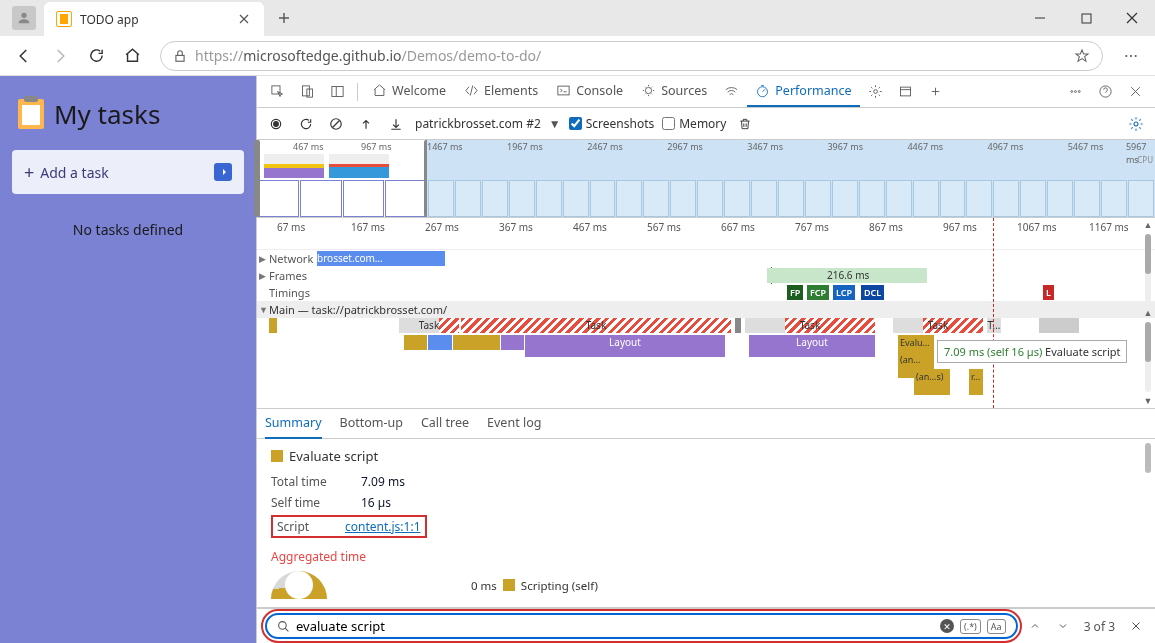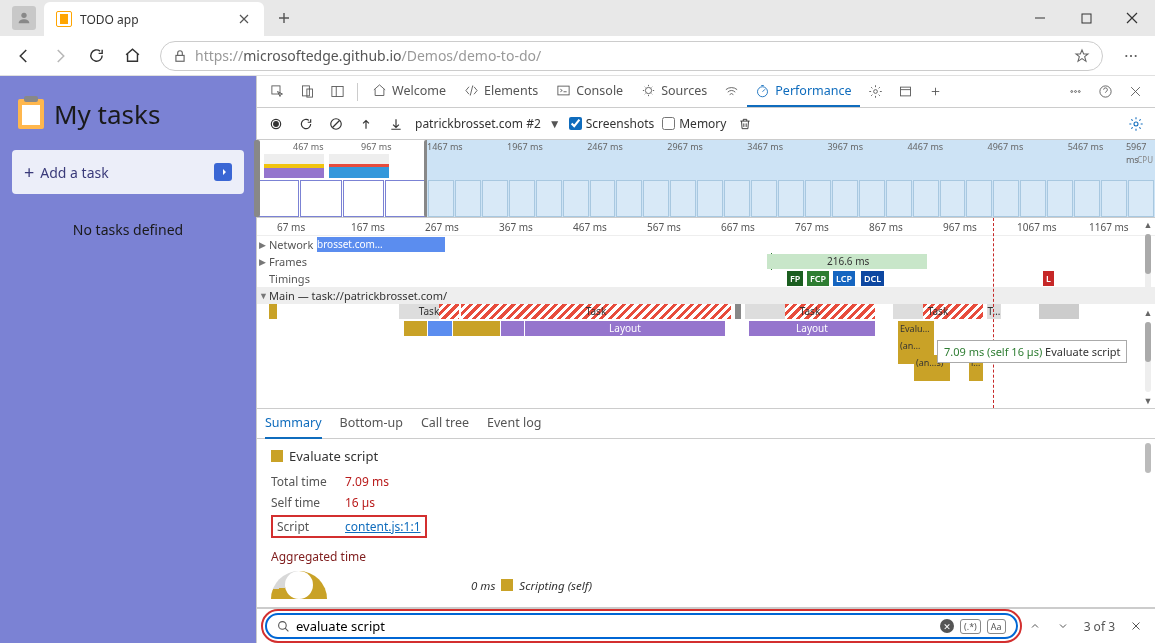--- a/index.html
+++ b/index.html
@@ -71,63 +71,63 @@
 .ov-tick { position:absolute; top:0; }
 .ov-labels-right { position:absolute; right:2px; top:14px; font-size:8px; color:#888; text-align:right; line-height:12px; }
 .ov-filmstrip { position:absolute; top:40px; left:0; right:0; bottom:0; display:flex; gap:1px; padding:0 1px; }
 .ov-thumb { flex:1; background:#d8e9f7; border:1px solid #a8c8e0; }
 .ov-handle { position:absolute; top:0; bottom:0; width:6px; background:#888; border-radius:2px; }
 .ov-detail { position:absolute; top:14px; left:2px; right:2px; height:24px; }
 .ov-wave { position:absolute; top:0; height:24px; }
 
 
 .flame { flex:1; position:relative; border-bottom:1px solid #ccc; overflow:hidden; min-height:0; }
-.flame-ruler { height:18px; border-bottom:1px solid #eee; position:relative; font-size:10px; color:#555; }
+.flame-ruler { height:32px; border-bottom:1px solid #eee; position:relative; font-size:10px; color:#555; }
 .flame-tick { position:absolute; top:2px; }
 .flame-row { height:17px; display:flex; align-items:center; font-size:11px; color:#333; position:relative; }
 .flame-label { width:60px; padding-left:12px; color:#555; flex-shrink:0; }
 .flame-tri { position:absolute; left:2px; font-size:9px; color:#777; }
 .flame-content { flex:1; position:relative; height:100%; }
 .net-bar { position:absolute; left:0; width:128px; top:1px; bottom:1px; background:#5b8def; color:#fff; font-size:10px; padding:0 0; line-height:15px; overflow:hidden; }
 .frames-bar { position:absolute; left:450px; width:160px; top:1px; bottom:1px; background:#c8e6c9; color:#333; font-size:10px; padding-left:60px; line-height:15px; }
 .frames-tick { position:absolute; left:454px; top:0; bottom:0; width:1px; border-left:1px dashed #2e7d32; }
 .timing-item { position:absolute; top:1px; bottom:1px; color:#fff; font-size:9px; padding:0 3px; line-height:15px; font-weight:600; }
 .main-header { height:17px; background:#eee; font-size:11px; padding-left:12px; line-height:17px; position:relative; }
 .task-row { height:17px; position:relative; margin-left:12px; }
 .task-block { position:absolute; top:0; height:15px; background:#ddd; font-size:10px; color:#333; text-align:center; line-height:15px; overflow:hidden; }
 .task-stripe { background:repeating-linear-gradient(135deg,#e74c3c,#e74c3c 3px,#fff 3px,#fff 6px); }
-.layout-block { position:absolute; top:0; height:15px; background:#9575cd; color:#fff; font-size:10px; text-align:center; line-height:15px; }
+.layout-block { position:absolute; top:0; height:22px; background:#9575cd; color:#fff; font-size:10px; text-align:center; line-height:15px; }
 .eval-block { position:absolute; top:0; height:26px; background:#c9a227; color:#333; font-size:9px; line-height:15px; padding:0 2px; overflow:hidden; }
 .tooltip { position:absolute; background:#fff; border:1px solid #aaa; padding:3px 6px; font-size:11px; white-space:nowrap; z-index:10; }
 .tooltip .t1 { color:#2e7d32; }
 .flame-scroll { position:absolute; right:0; top:0; bottom:0; width:14px; display:flex; flex-direction:column; align-items:center; }
 .flame-scroll-arrow { height:14px; font-size:9px; color:#666; }
 .flame-scroll-track { flex:1; width:6px; background:#eee; border-radius:3px; margin:2px 0; }
 .flame-scroll-thumb { width:6px; height:40px; background:#aaa; border-radius:3px; }
 .vline { position:absolute; top:0; bottom:0; width:0; border-left:1px dashed #c62828; }
 
 
 .summary-tabs { height:30px; display:flex; align-items:center; border-bottom:1px solid #ccc; padding:0 8px; gap:18px; font-size:12.5px; }
 .sum-tab { color:#555; height:30px; display:flex; align-items:center; border-bottom:2px solid transparent; }
 .sum-tab.active { color:#0f6cbd; border-bottom-color:#0f6cbd; }
 
 
 .details { padding:8px 14px; font-size:12.5px; position:relative; flex-shrink:0; border-bottom:1px solid #ccc; }
 .details-hdr { display:flex; align-items:center; gap:6px; font-size:13px; margin-bottom:8px; }
 .swatch { width:12px; height:12px; background:#c9a227; }
 .details-row { display:flex; gap:14px; margin-bottom:4px; font-size:12px; }
 .details-row .k { width:60px; color:#555; }
-.details-row .v { color:#b91c1c; }
+.details-row .v { color:#0f172a;margin-left:16px; }
 .script-box { display:inline-flex; border:2px solid #d32f2f; padding:1px 4px; gap:8px; align-items:center; }
 .script-box a { color:#0f6cbd; text-decoration:underline; }
-.agg-title { margin-top:10px; font-size:12px; color:#7f1d1d; }
+.agg-title { margin-top:10px; font-size:12px; color:#ef4444; }
 .donut-area { display:flex; align-items:center; gap:12px; margin-top:6px; }
 .donut { width:56px; height:28px; background:conic-gradient(#c9a227 0 260deg, #d8d8d8 260deg 360deg); border-radius:28px 28px 0 0 / 28px 28px 0 0; position:relative; overflow:hidden; }
 .donut::after { content:''; position:absolute; left:14px; top:14px; width:28px; height:28px; background:#fff; border-radius:50%; transform:translateY(-50%); }
-.donut-legend { display:flex; align-items:center; gap:6px; font-size:11.5px;font-style:italic; }
+.donut-legend { display:flex; align-items:center; gap:6px; font-size:11.5px; }
 .details-scroll { position:absolute; right:4px; top:4px; bottom:4px; width:10px; }
 .details-scroll-thumb { width:6px; height:30px; background:#bbb; border-radius:3px; position:absolute; top:0; right:0; }
 
 
 .searchbar { height:35px; display:flex; align-items:center; padding:0 8px; gap:6px; border-top:1px solid #ccc; }
 .search-box { flex:1; height:26px; border:2px solid #0066d4; border-radius:13px; display:flex; align-items:center; padding:0 10px; gap:6px; outline:2px solid #d32f2f; outline-offset:2px; }
 .search-box input { flex:1; border:none; outline:none; font-size:13px; background:transparent; }
 .search-box .pill { font-size:9px; border:1px solid #888; border-radius:3px; padding:0 3px; color:#555; }
 .search-clear { width:14px; height:14px; background:#555; border-radius:50%; display:flex; align-items:center; justify-content:center; color:#fff; font-size:9px; }
 .sb-btn { width:22px; height:22px; display:flex; align-items:center; justify-content:center; }

